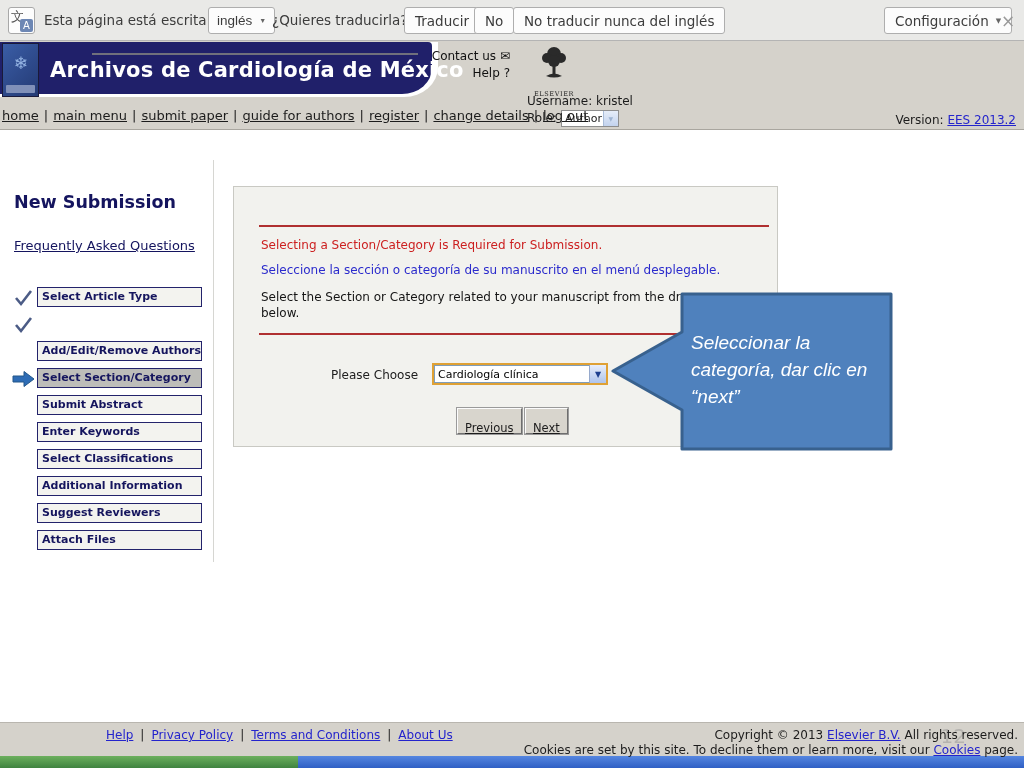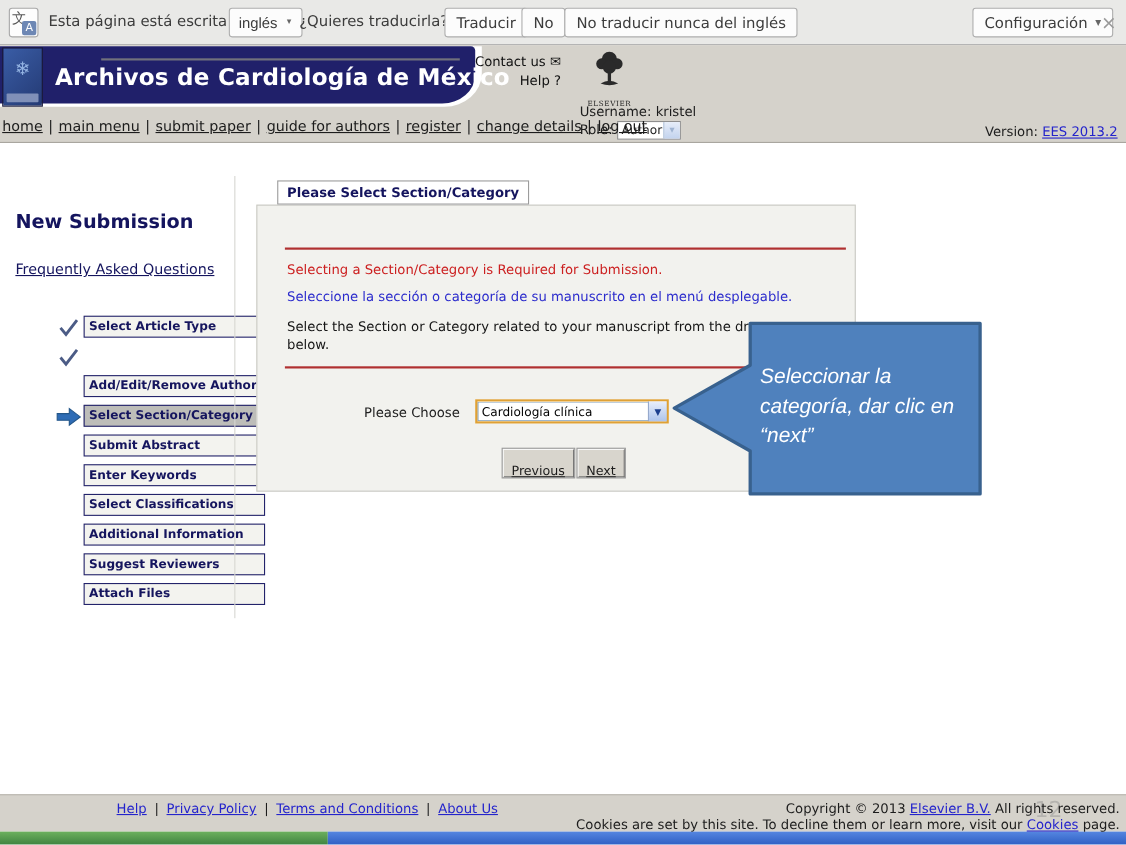--- a/index.html
+++ b/index.html
@@ -41,21 +41,21 @@
   .rolebtn .caret { color:#9fb4d2; font-size:6px; }
   .version { position:absolute; right:8px; top:72px; font-size:12px; color:#1c1c1c; }
   .version a { color:#2424cc; text-decoration:underline; cursor:pointer; }
   .nav { position:absolute; left:2px; top:67px; font-size:13px; color:#1c1c1c; white-space:nowrap; }
   .navlink { color:#1c1c1c; text-decoration:underline; cursor:pointer; }
   .navsep { margin:0 5px; color:#1c1c1c; }
 
   
   .sb-title { position:absolute; left:14px; top:192px; font-size:17.5px; font-weight:bold; color:#14145e; }
   .sb-faq { position:absolute; left:14px; top:238px; font-size:13px; color:#14145e; text-decoration:underline; cursor:pointer; }
-  .steps { position:absolute; left:0; top:287px; width:244px;padding-left:39px; }
+  .steps { position:absolute; left:0; top:287px; width:244px; }
   .step { position:relative; height:27px; }
   .step-ico { position:absolute; left:10px; top:2px; width:26px; height:18px; }
   .step-box { position:absolute; left:37px; top:0; width:165px; height:20px; border:1px solid #23236b; background:#f3f3ef; font-size:11px; font-weight:bold; color:#15155e; line-height:18px; padding-left:4px; cursor:pointer; white-space:nowrap; overflow:hidden; }
   .step.current .step-box { background:#bdbdb9; }
   .divider { position:absolute; left:213px; top:160px; height:402px; border-left:1px solid #d6d6d2; }
 
   
   .tab { position:absolute; left:252px; top:164px; height:22px; background:#fff; border:1px solid #9c9c9c; font-size:12px; font-weight:bold; color:#14145e; padding:3px 8px 0 8px; z-index:2; }
   .panel { position:absolute; left:233px; top:186px; width:545px; height:261px; background:#f2f2ee; border:1px solid #c9c9c3; }
   .rule { position:absolute; left:25px; right:8px; height:2px; background:#b03030; }
@@ -207,21 +207,20 @@
     </div>
     <div class="step">
       <div class="step-box">Suggest Reviewers</div>
     </div>
     <div class="step">
       <div class="step-box">Attach Files</div>
     </div>
   </div>
   <div class="divider"></div>
 
-  <div class="tab">Please Select Section/Category</div>
   <div class="panel">
     <div class="rule rule1"></div>
     <div class="txt txt-red">Selecting a Section/Category is Required for Submission.</div>
     <div class="txt txt-blue">Seleccione la sección o categoría de su manuscrito en el menú desplegable.</div>
     <div class="txt txt-bk1">Select the Section or Category related to your manuscript from the drop</div>
     <div class="txt txt-bk2">below.</div>
     <div class="rule rule2"></div>
     <span class="choose">Please Choose</span>
     <div class="ees-select">
       <span class="val">Cardiología clínica</span>

